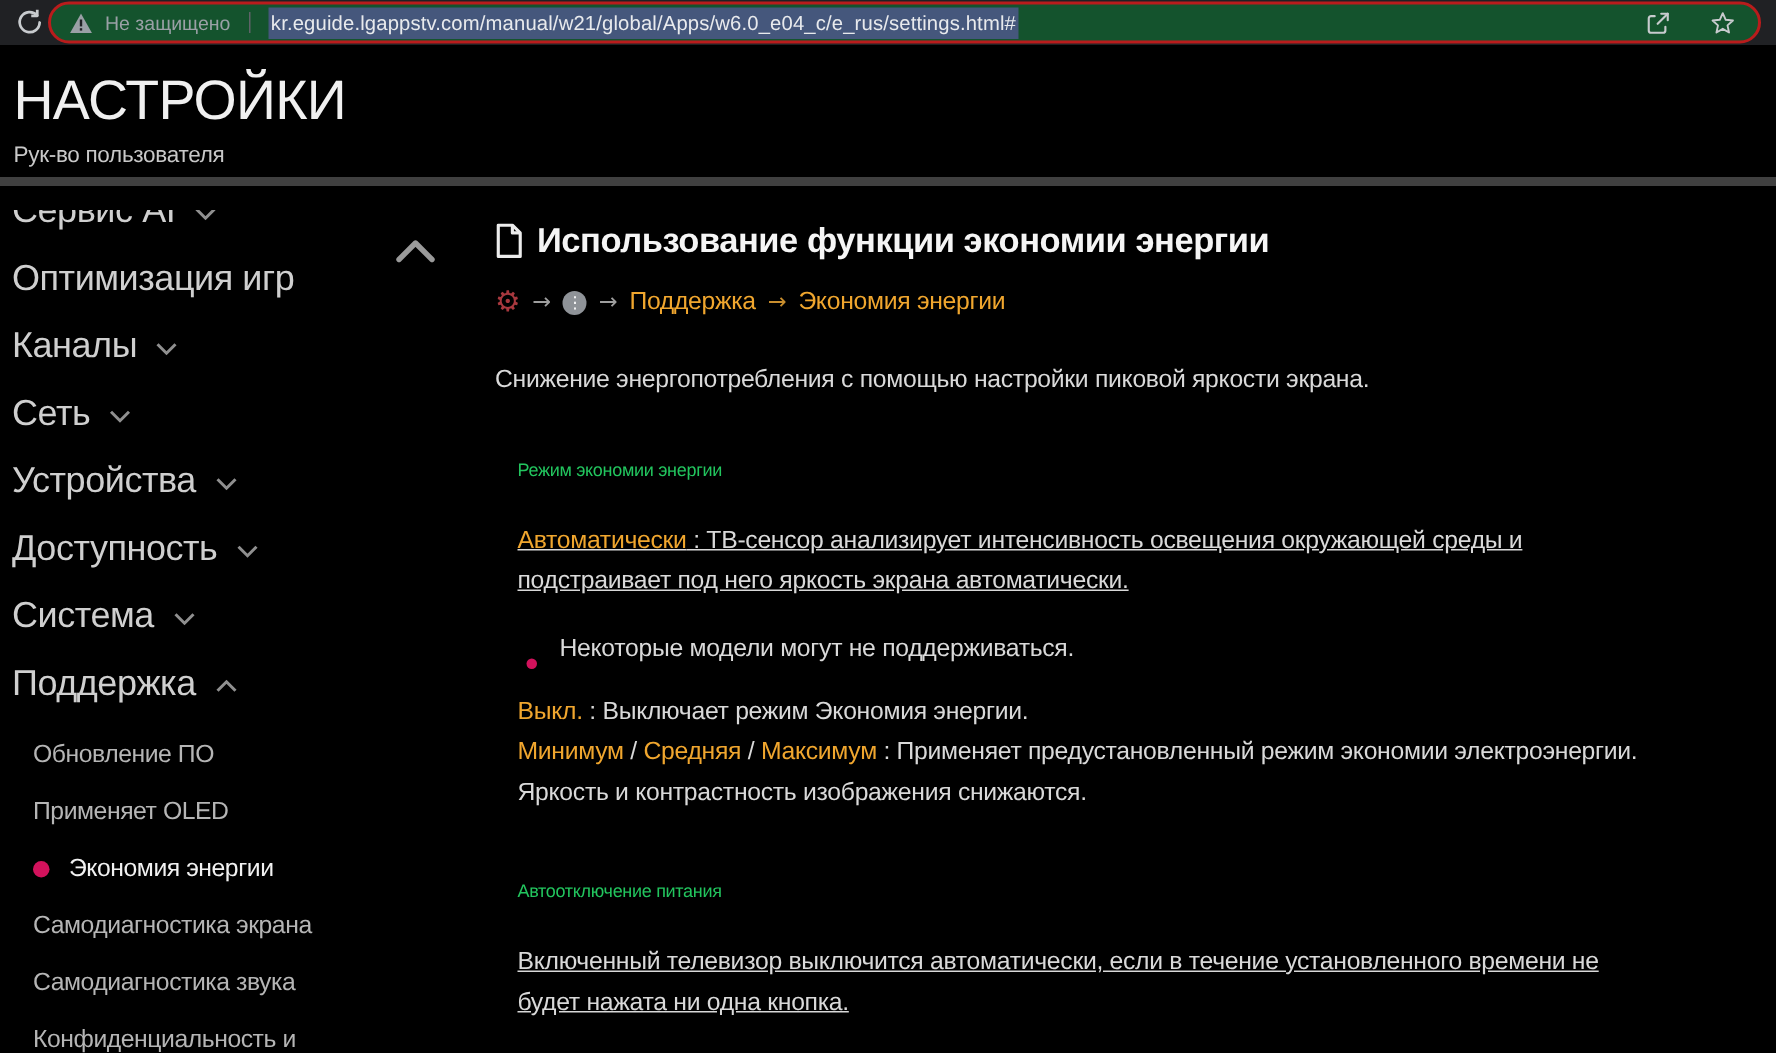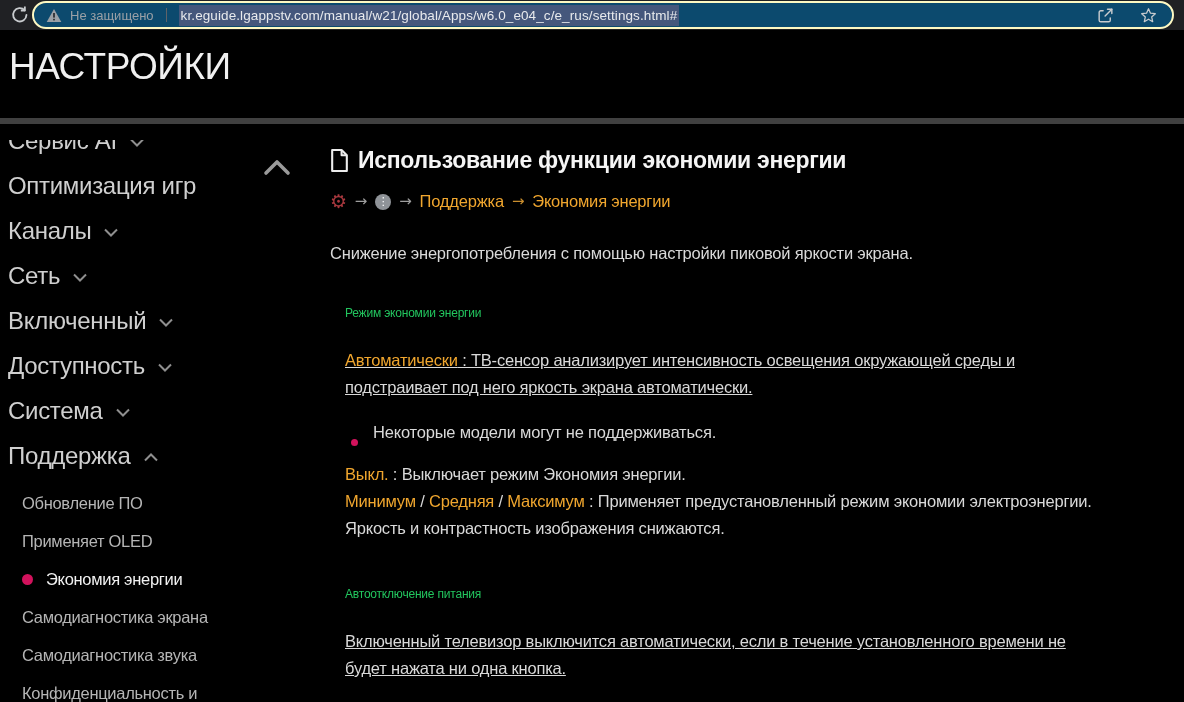--- a/index.html
+++ b/index.html
@@ -15,21 +15,21 @@
   .chrome {
     position:absolute; top:0; left:0; right:0; height:30px;
     background:#202124;
   }
   .reload-btn {
     position:absolute; left:9px; top:4px; width:22px; height:22px;
     color:#c8cbce; display:flex; align-items:center; justify-content:center;
   }
   .addressbar {
     position:absolute; left:32px; right:10px; top:1px; height:28px;
-    border:2px solid #fef9c3; border-radius:15px; background:#0c4a6e;
+    border:2px solid #b91c1c; border-radius:15px; background:#14532d;
     display:flex; align-items:center; padding:0 14px 0 12px;
   }
   .warn-icon { flex:0 0 auto; margin-right:8px; display:flex; }
   .sec-label { font-size:13px; color:#9aa0a6; white-space:nowrap; }
   .addr-sep { width:1px; height:14px; background:#5f6368; margin:0 12px; flex:0 0 auto; }
   .url-text {
     font-size:13.5px; color:#e8eaed; background:#45577c;
     padding:3px 2px; white-space:nowrap; overflow:hidden;
     letter-spacing:0.1px;
   }
@@ -140,20 +140,21 @@
     <span class="addr-icon">
       <svg width="19" height="19" viewBox="0 0 24 24">
         <path d="M12 3.5l2.5 5.6 6.1.6-4.6 4.1 1.3 6-5.3-3.1-5.3 3.1 1.3-6-4.6-4.1 6.1-.6z" fill="none" stroke="currentColor" stroke-width="1.6" stroke-linejoin="round"></path>
       </svg>
     </span>
   </div>
 </div>
 
 <div class="site-header">
   <div class="site-title">НАСТРОЙКИ</div>
+  <div class="site-subtitle">Рук-во пользователя</div>
 </div>
 
 <div class="toc">
   <div class="toc-list">
     <div class="toc-item">
       <span>Сервис AI</span>
       <span class="chev">
         <svg width="14" height="9" viewBox="0 0 14 9">
             <polyline points="1,1.5 7,7.5 13,1.5" fill="none" stroke="#8f8f8f" stroke-width="2"></polyline>
           </svg>
@@ -172,21 +173,21 @@
     </div>
     <div class="toc-item">
       <span>Сеть</span>
       <span class="chev">
         <svg width="14" height="9" viewBox="0 0 14 9">
             <polyline points="1,1.5 7,7.5 13,1.5" fill="none" stroke="#8f8f8f" stroke-width="2"></polyline>
           </svg>
       </span>
     </div>
     <div class="toc-item">
-      <span>Включенный</span>
+      <span>Устройства</span>
       <span class="chev">
         <svg width="14" height="9" viewBox="0 0 14 9">
             <polyline points="1,1.5 7,7.5 13,1.5" fill="none" stroke="#8f8f8f" stroke-width="2"></polyline>
           </svg>
       </span>
     </div>
     <div class="toc-item">
       <span>Доступность</span>
       <span class="chev">
         <svg width="14" height="9" viewBox="0 0 14 9">

